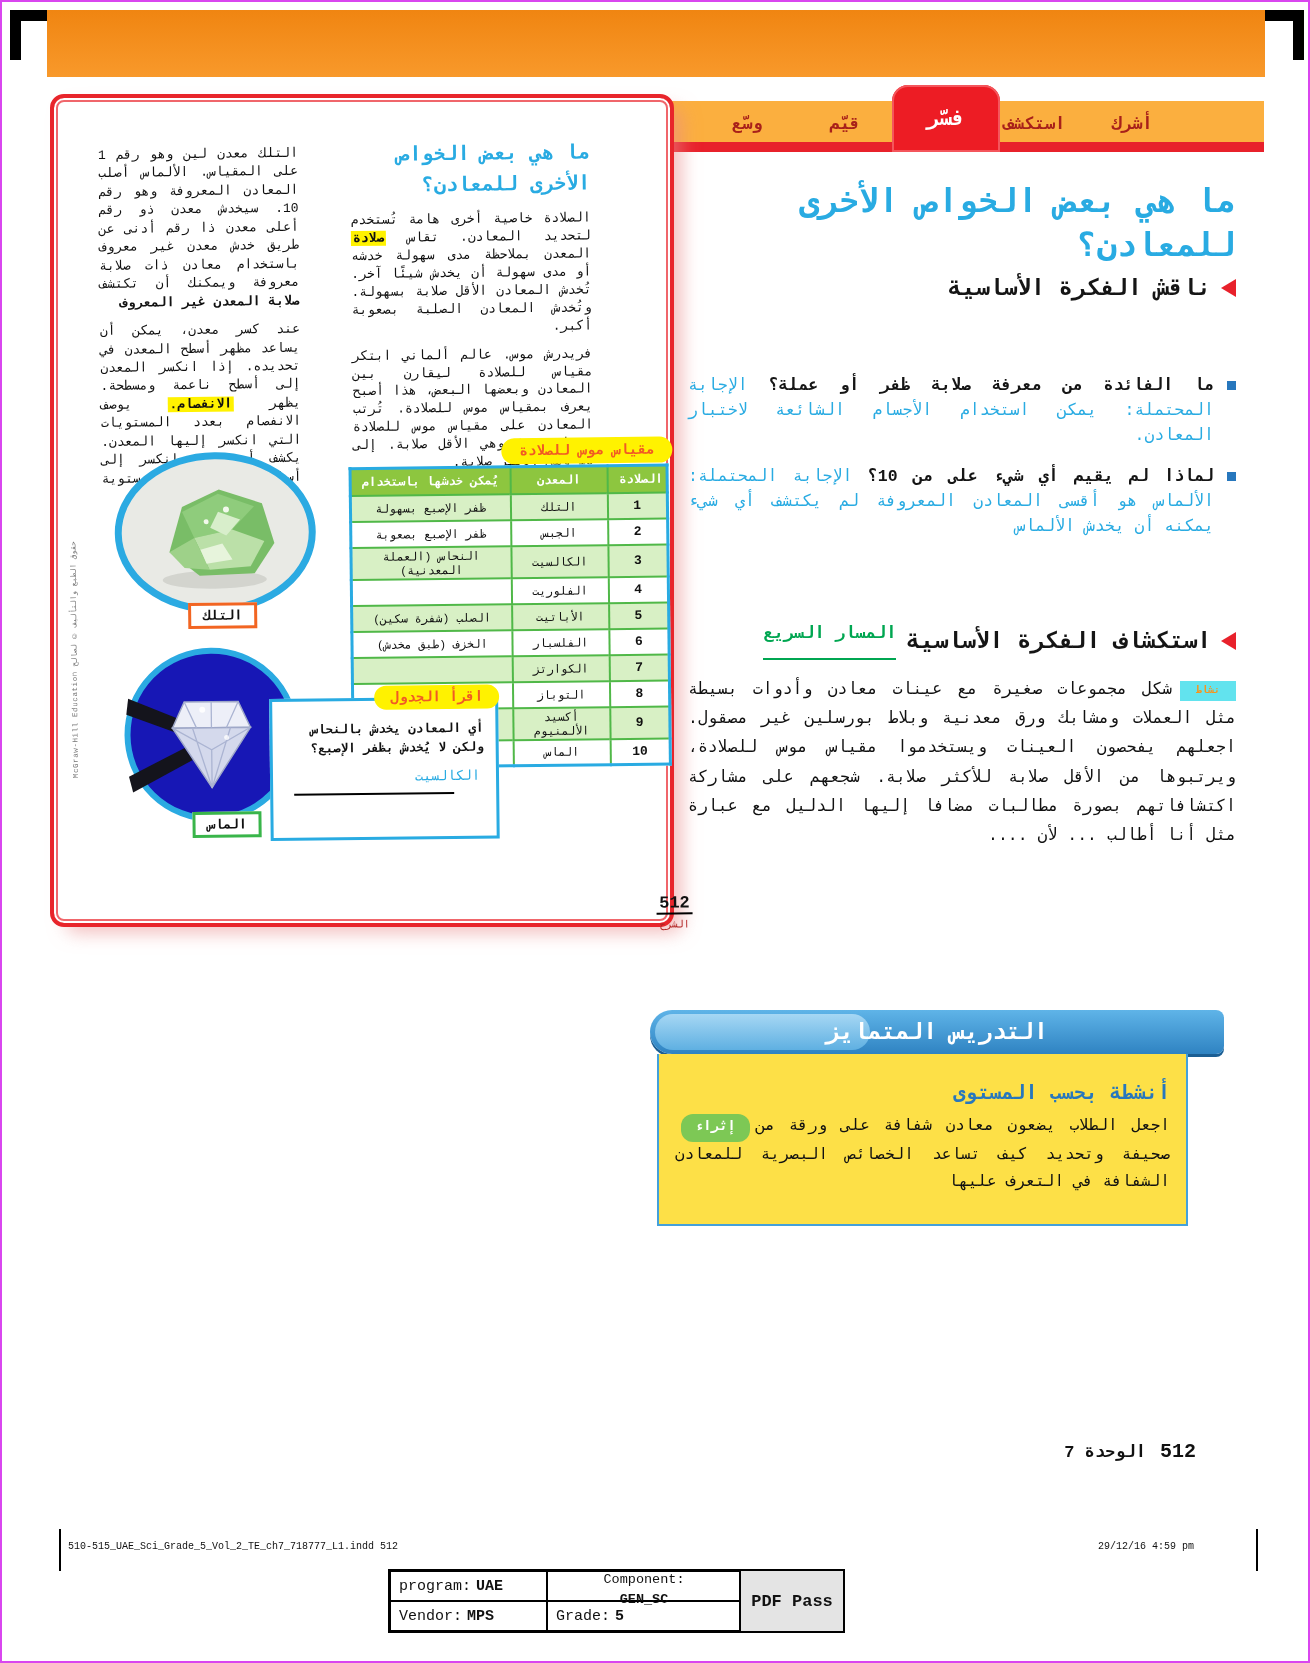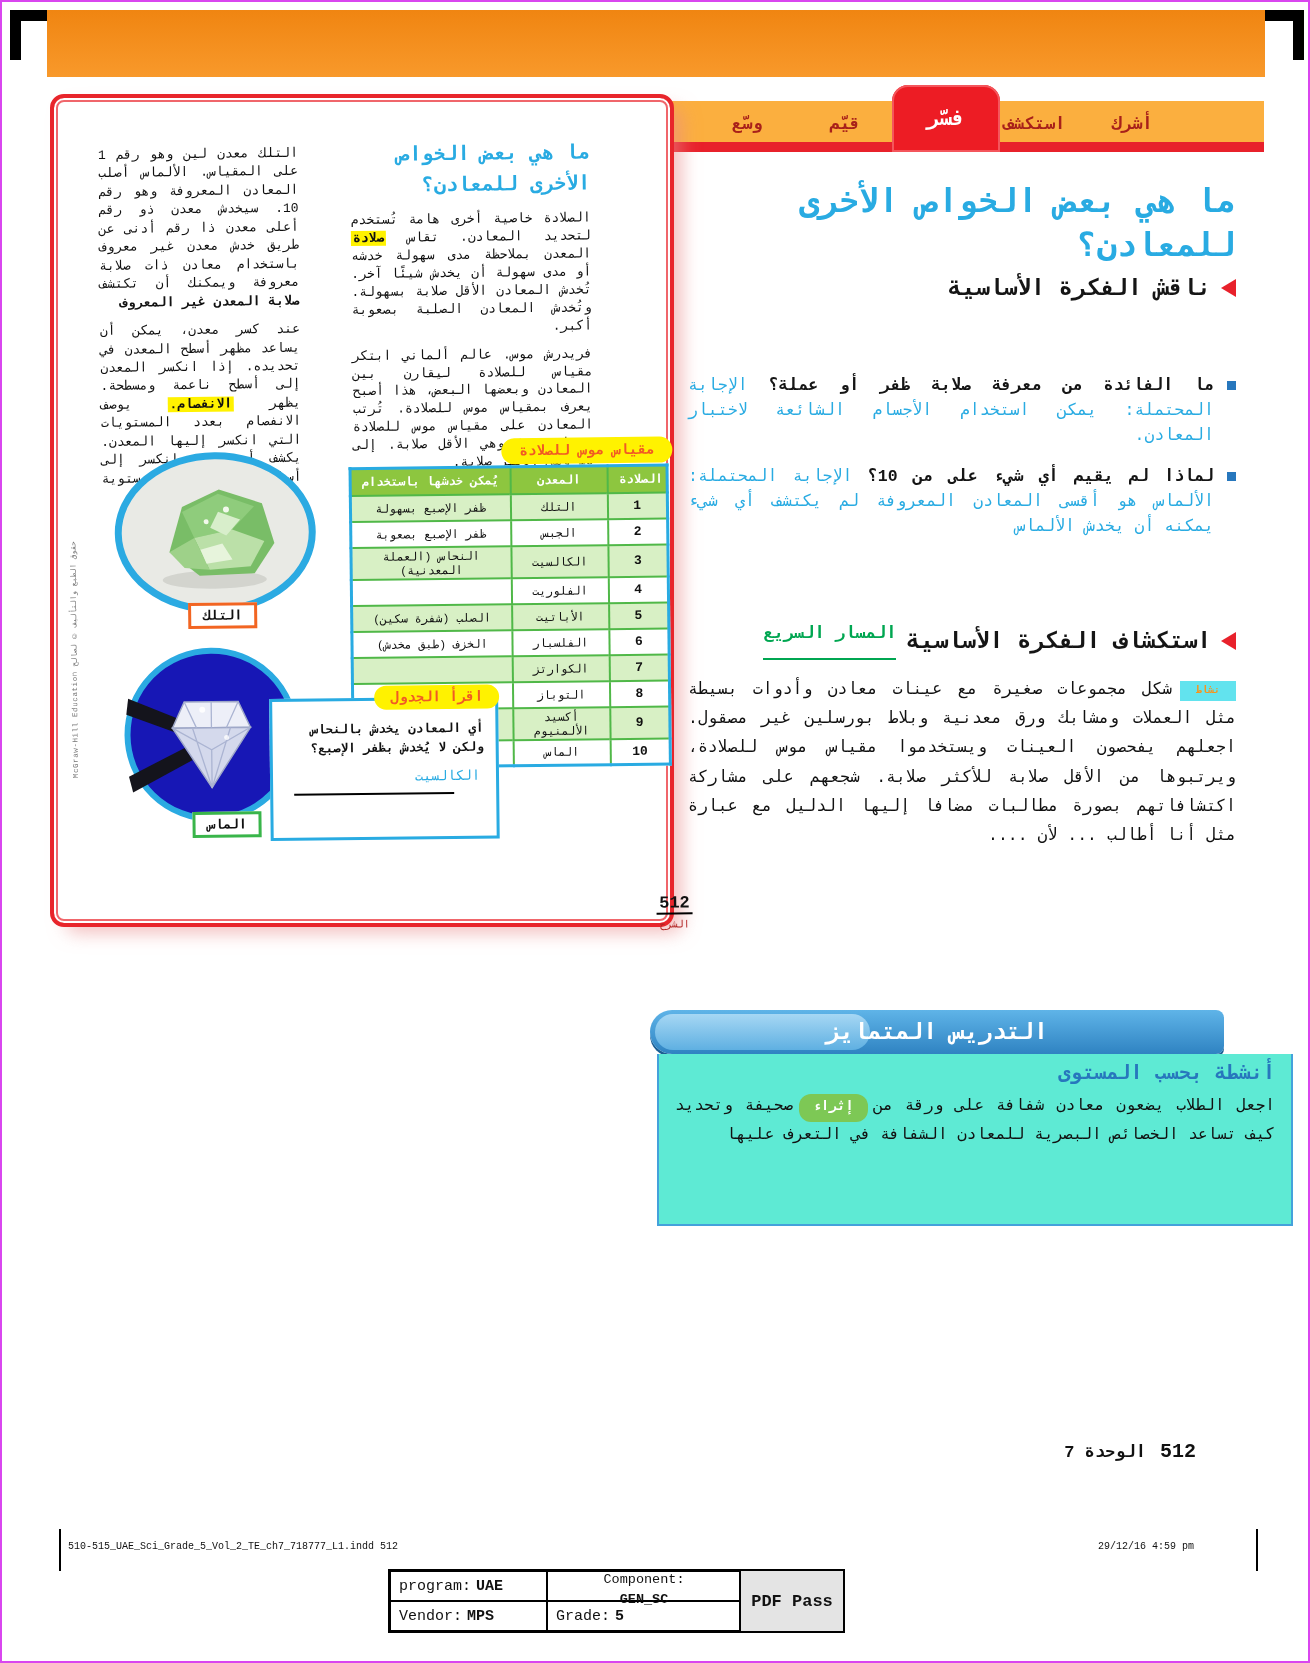--- a/index.html
+++ b/index.html
@@ -96,22 +96,22 @@
     padding:1px 16px 2px;margin-left:8px;vertical-align:1px;}
   .activity{line-height:1.78;}
 
   
   .diff-bar{position:absolute;left:648px;top:1008px;width:574px;height:44px;
     background:linear-gradient(180deg,#5FB4E8,#2F83C2);border-radius:22px 8px 8px 22px;
     display:flex;align-items:center;justify-content:center;box-shadow:0 3px 0 #1B5E93;}
   .diff-bar .innertab{position:absolute;left:5px;top:4px;width:215px;height:36px;border-radius:18px;
     background:linear-gradient(180deg,#A6D7F4,#5FB0E2);}
   .diff-bar .txt{position:relative;color:#fff;font-weight:bold;font-size:23px;direction:rtl;}
-  .diff-box{position:absolute;left:655px;top:1052px;width:636px;height:172px;background:#5eead4;
-    border:2px solid #44A1DB;border-top:none;padding:6px 16px;direction:rtl;}
+  .diff-box{position:absolute;left:655px;top:1052px;width:531px;height:172px;background:#fde047;
+    border:2px solid #44A1DB;border-top:none;padding:26px 16px;direction:rtl;}
   .diff-sub{font-size:20px;font-weight:bold;color:#2777BD;text-align:right;margin:0 0 8px;}
   .diff-item{font-size:16px;line-height:1.7;text-align:justify;margin:0 0 10px;}
   .pill{display:inline-block;font-weight:bold;font-size:13.5px;padding:2px 14px 3px;border-radius:12px;margin:0 6px;}
   .pill-support{background:#FBB040;color:#7F3000;}
   .pill-enrich{background:#7DC855;color:#fff;}
 
   
   .unit-line{position:absolute;right:112px;top:1438px;display:flex;direction:rtl;gap:14px;align-items:baseline;}
   .unit-line .pg{font-weight:bold;font-size:20px;}
   .unit-line .un{font-weight:bold;font-size:17px;}

